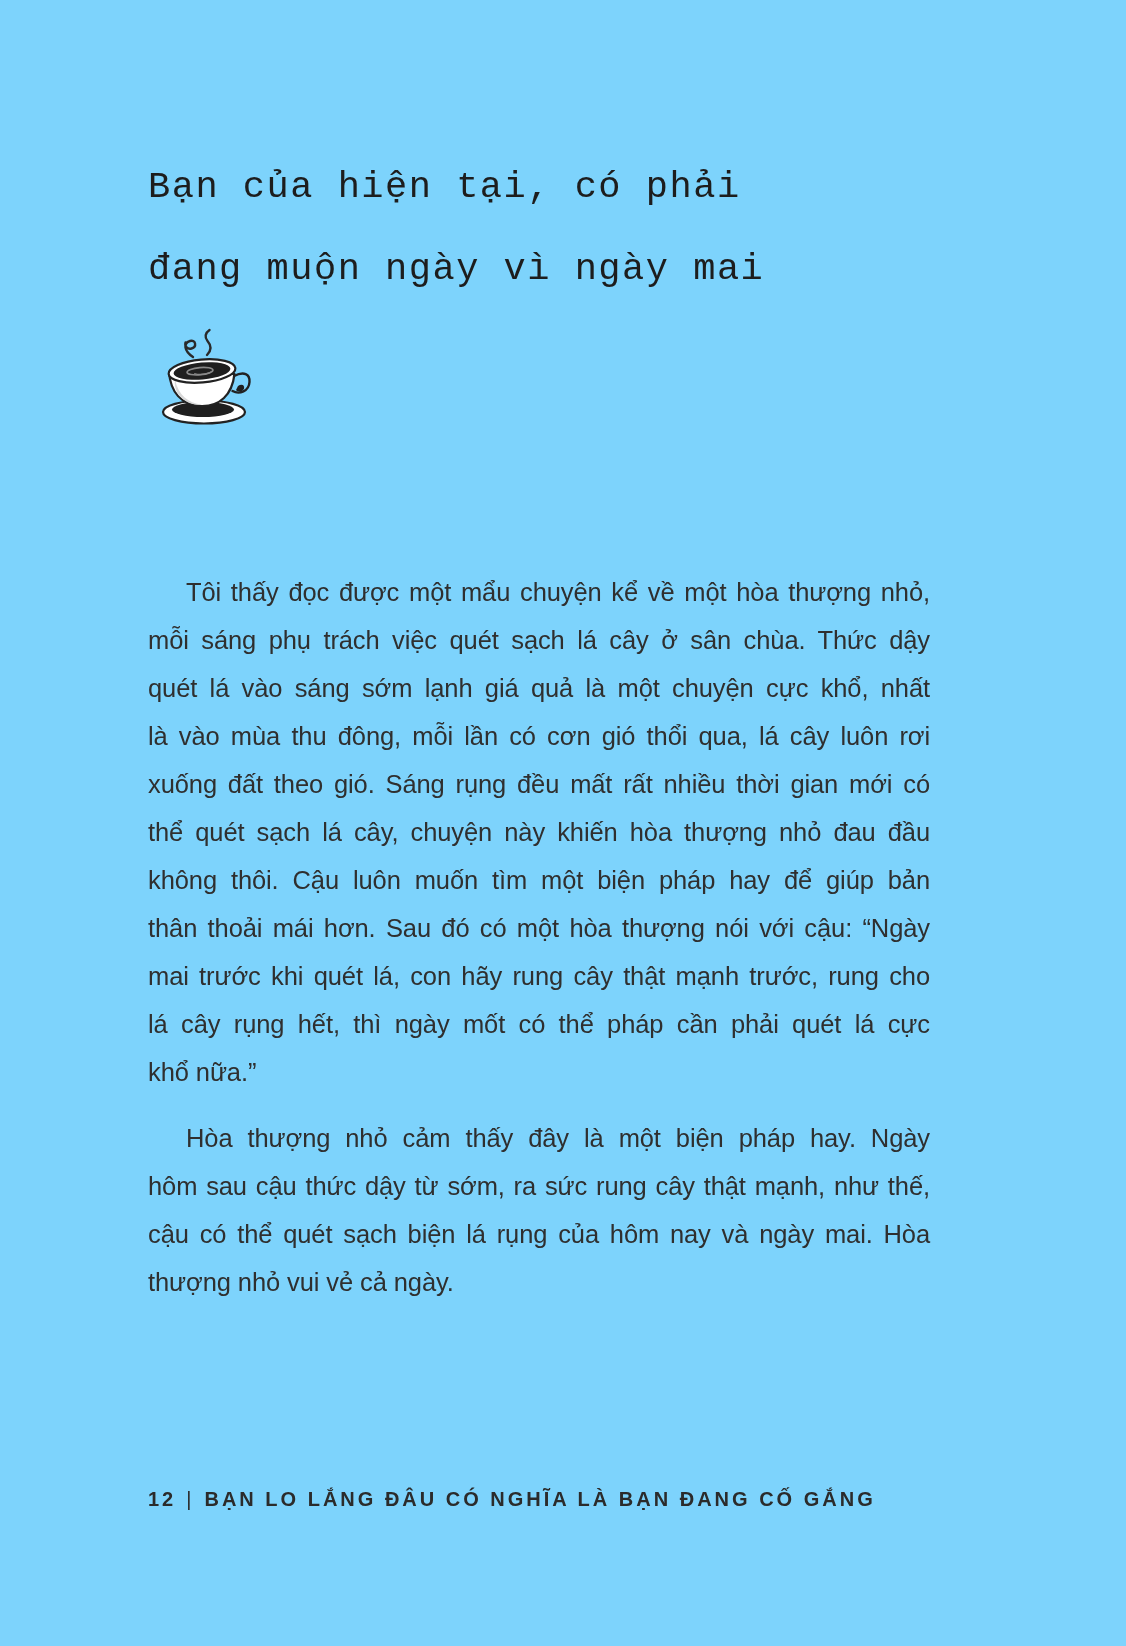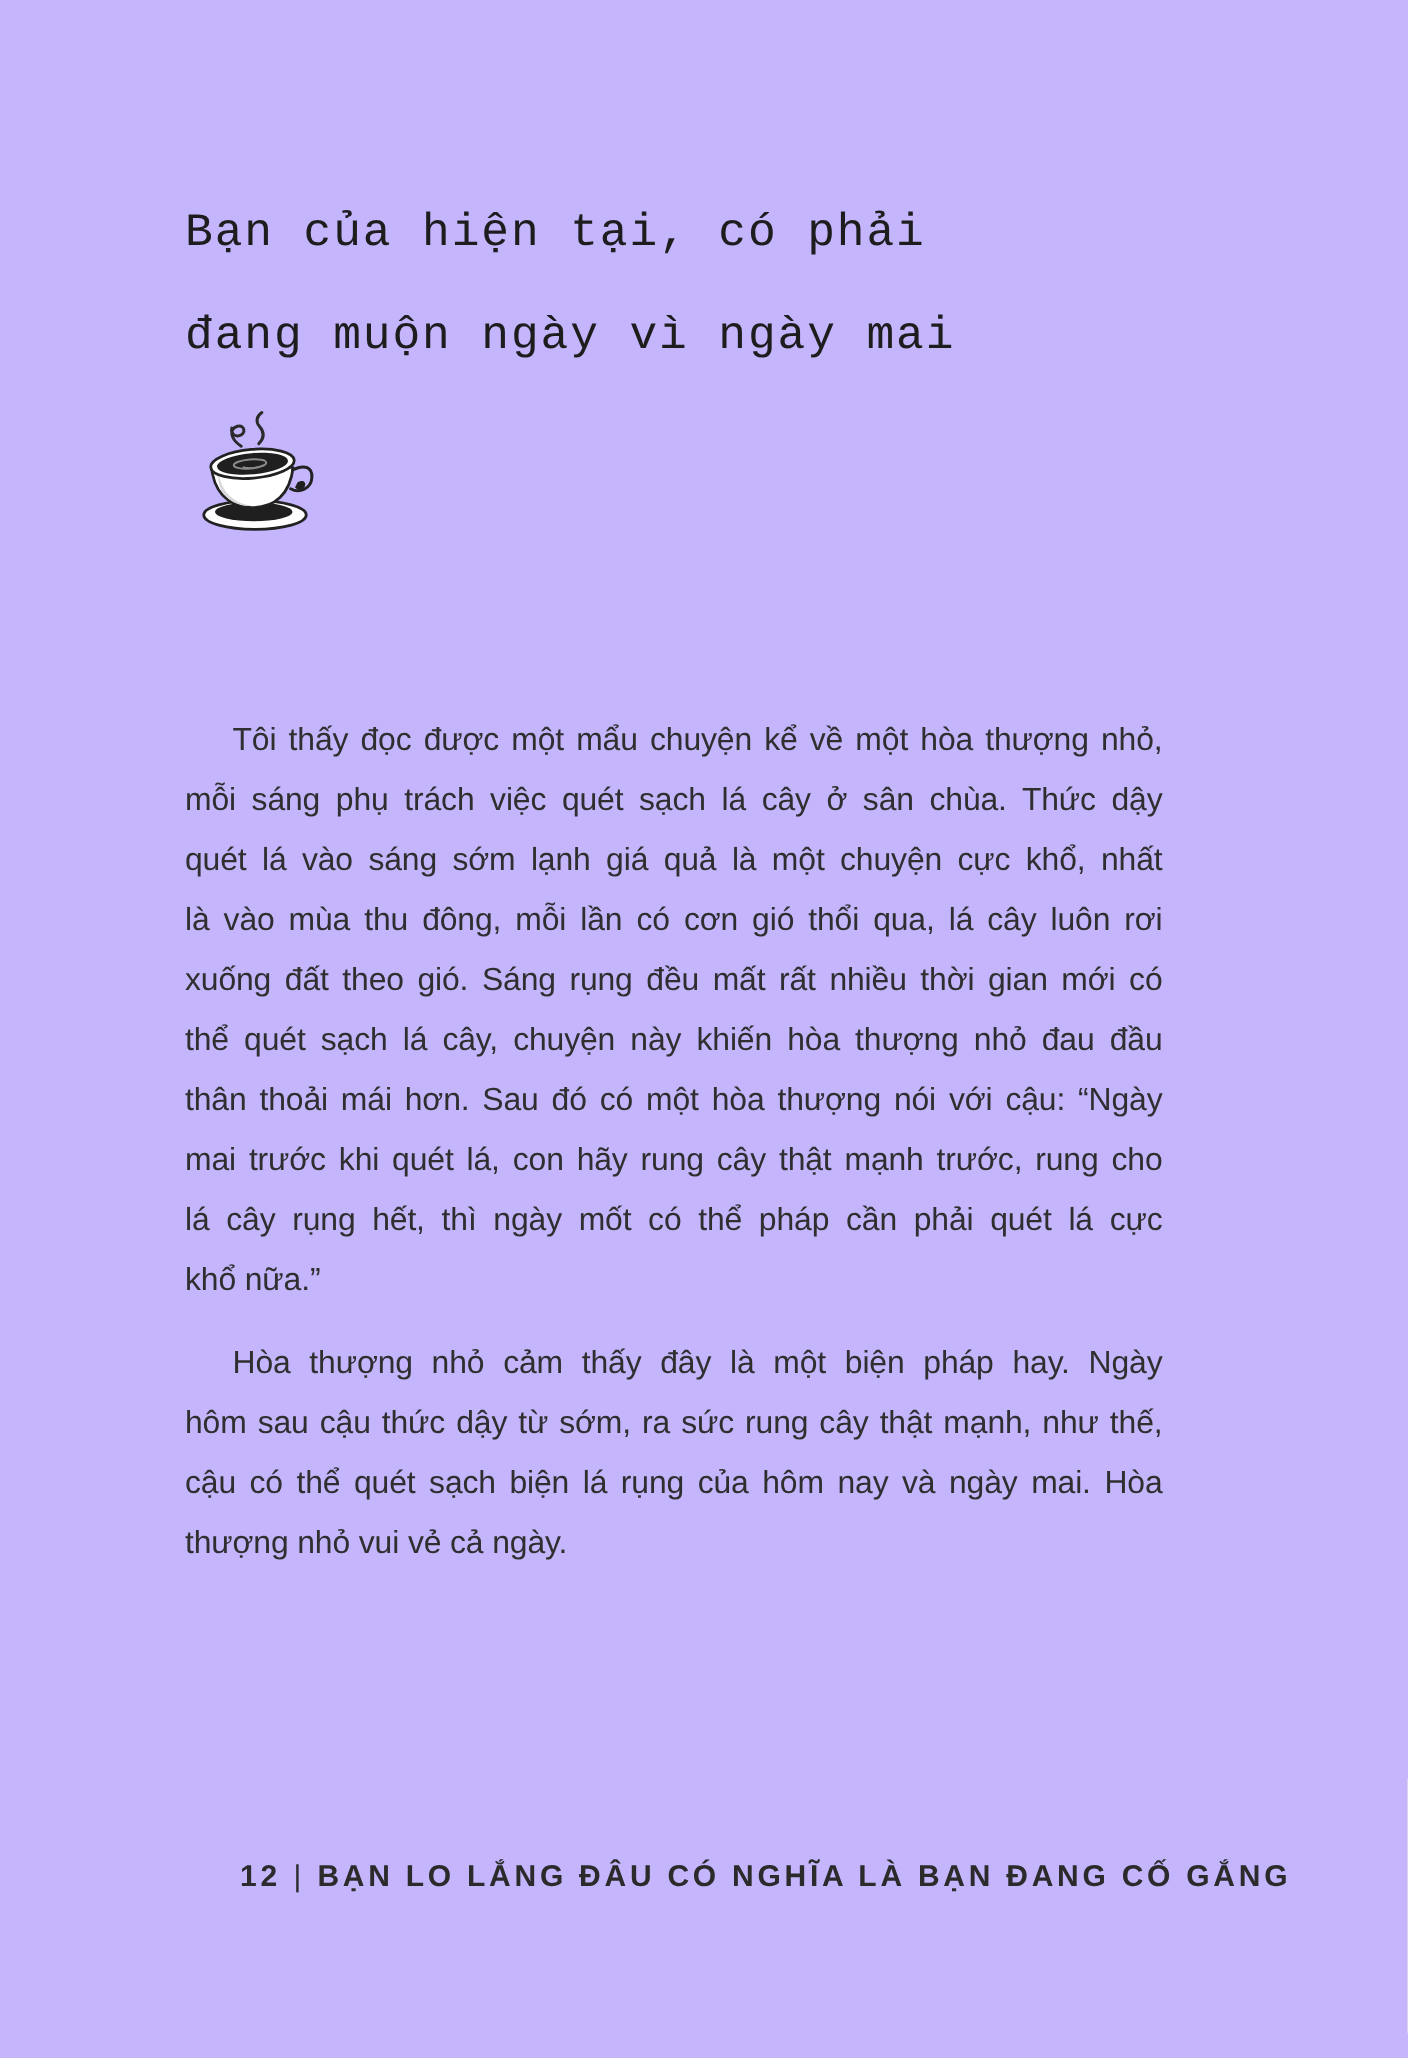--- a/index.html
+++ b/index.html
@@ -5,21 +5,21 @@
   html, body {
     margin: 0;
     padding: 0;
     background: #e8e8e8;
   }
   .page {
     position: relative;
     width: 1126px;
     height: 1646px;
     margin: 0 auto;
-    background: #c4b5fd;
+    background: #7dd3fc;
     overflow: hidden;
     font-family: "Liberation Sans", sans-serif;
   }
   .content {
     position: absolute;
     left: 148px;
     top: 0;
     width: 782px;
   }
   .chapter-title {
@@ -50,26 +50,25 @@
     text-align: justify;
     white-space: normal;
   }
   .line.fill { text-align-last: justify; }
   .line.first { text-indent: 38px; }
   .footer {
     position: absolute;
     left: 148px;
     top: 1488px;
     width: 830px;
-    font-size: 24px;
+    font-size: 20px;
     font-weight: 700;
     letter-spacing: 3px;
     color: #2b2b2b;
     white-space: nowrap;
-    margin-left: 44px;
   }
   .footer .sep {
     font-weight: 400;
     padding: 0 10px;
     color: #2b2b2b;
   }
 </style>
 </head>
 <body>
 
@@ -106,20 +105,21 @@
     </div>
 
     <div class="body-text">
         <div class="para">
           <div class="line fill first">Tôi thấy đọc được một mẩu chuyện kể về một hòa thượng nhỏ,</div>
           <div class="line fill">mỗi sáng phụ trách việc quét sạch lá cây ở sân chùa. Thức dậy</div>
           <div class="line fill">quét lá vào sáng sớm lạnh giá quả là một chuyện cực khổ, nhất</div>
           <div class="line fill">là vào mùa thu đông, mỗi lần có cơn gió thổi qua, lá cây luôn rơi</div>
           <div class="line fill">xuống đất theo gió. Sáng rụng đều mất rất nhiều thời gian mới có</div>
           <div class="line fill">thể quét sạch lá cây, chuyện này khiến hòa thượng nhỏ đau đầu</div>
+          <div class="line fill">không thôi. Cậu luôn muốn tìm một biện pháp hay để giúp bản</div>
           <div class="line fill">thân thoải mái hơn. Sau đó có một hòa thượng nói với cậu: “Ngày</div>
           <div class="line fill">mai trước khi quét lá, con hãy rung cây thật mạnh trước, rung cho</div>
           <div class="line fill">lá cây rụng hết, thì ngày mốt có thể pháp cần phải quét lá cực</div>
           <div class="line">khổ nữa.”</div>
         </div>
         <div class="para">
           <div class="line fill first">Hòa thượng nhỏ cảm thấy đây là một biện pháp hay. Ngày</div>
           <div class="line fill">hôm sau cậu thức dậy từ sớm, ra sức rung cây thật mạnh, như thế,</div>
           <div class="line fill">cậu có thể quét sạch biện lá rụng của hôm nay và ngày mai. Hòa</div>
           <div class="line">thượng nhỏ vui vẻ cả ngày.</div>

